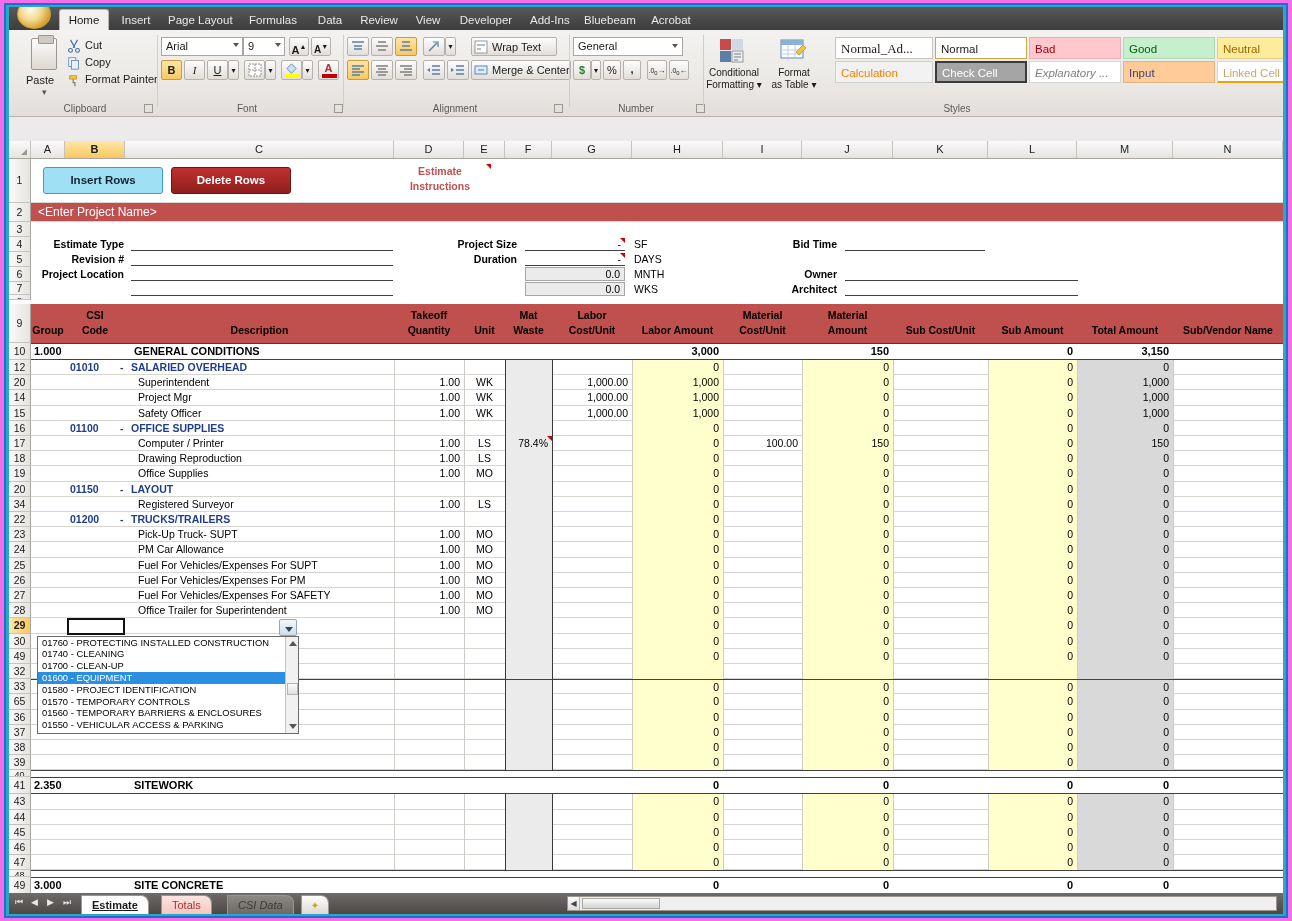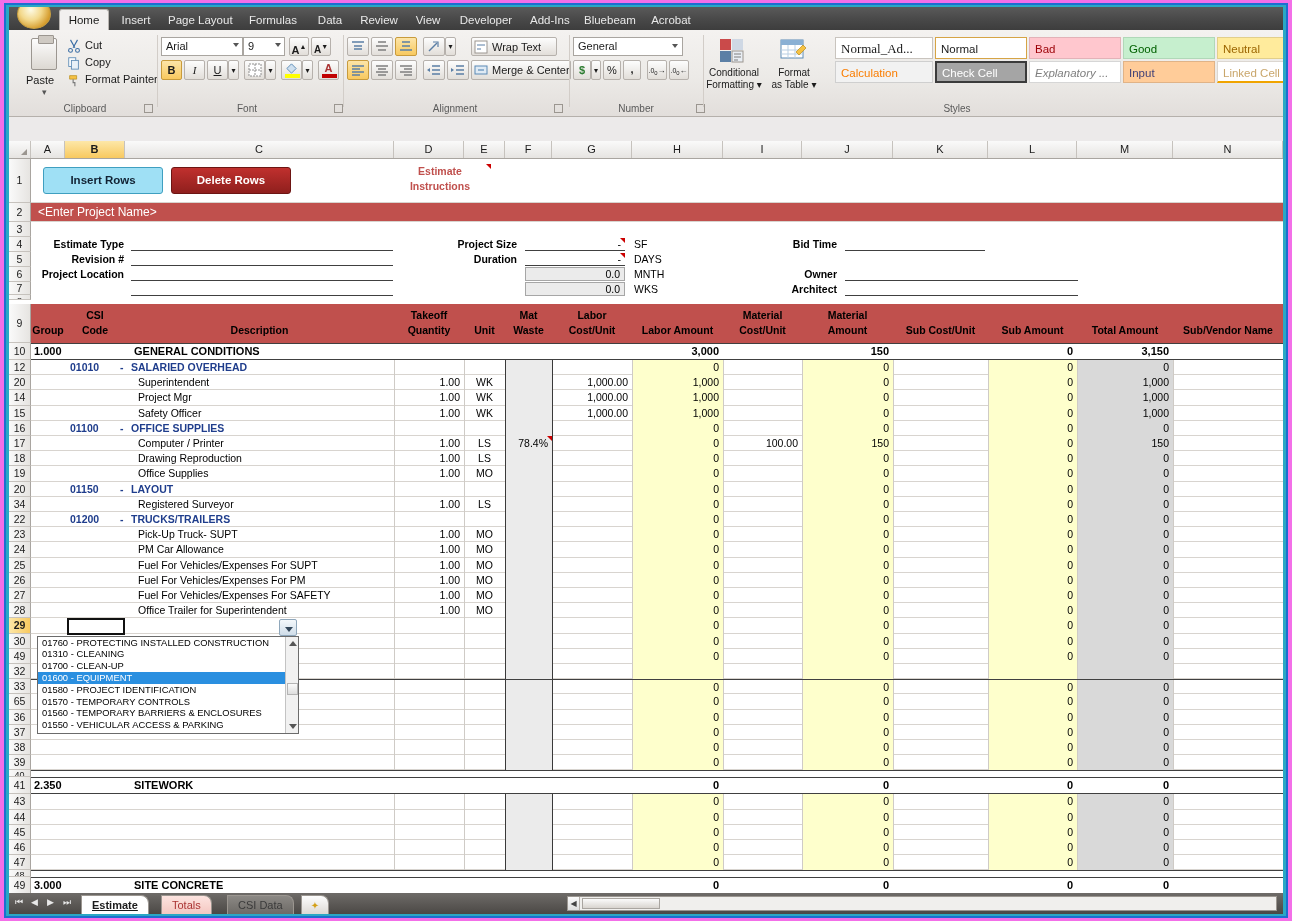--- a/index.html
+++ b/index.html
@@ -194,21 +194,21 @@
     background:linear-gradient(180deg,#6e6b68,#4b4845);
   }
   .stab {
     position:absolute; top:2px; height:19px; line-height:18px; font-size:11px;
     padding:0 10px; color:#1b1b1b; white-space:nowrap;
     background:linear-gradient(180deg,#fdfdfd,#ddd9d4);
     border:1px solid #9b9690; border-bottom:none; border-radius:0 8px 0 0;
   }
   .stab.active { font-weight:bold; background:#fff; text-decoration:underline; }
   .stab.pink { background:linear-gradient(180deg,#fde4e0,#f4c7c1); color:#a33; }
-  .stab.dark { background:linear-gradient(180deg,#8b8884,#6d6a66); color:#3a3a3a; }
+  .stab.dark { background:linear-gradient(180deg,#8b8884,#6d6a66); color:#3a3a3a;font-style:italic; }
   .hscroll {
     position:absolute; right:6px; top:3px; width:710px; height:15px;
     background:#f0efed; border:1px solid #9b9690;
   }
   .hthumb { position:absolute; left:1px; top:1px; width:78px; height:11px;
     background:linear-gradient(180deg,#fbfbfb,#d8d4cf); border:1px solid #a9a5a0; }
 </style>
 </head>
 <body>
 
@@ -1613,21 +1613,21 @@
             <div class="cell r bnd" style="left: 957px; width: 89px; top: 1px; height: 13px; line-height: 13px;;font-size:11px;">0</div>
             <div class="cell r bnd" style="left: 1046px; width: 96px; top: 1px; height: 13px; line-height: 13px;;font-size:11px;">0</div>
           </div>
         </div>
 
       <div class="selcell" id="selcell" style="left: 36px; top: 459.4px; width: 58px; height: 16.2px;"></div>
       <div class="ddbtn" id="ddbtn" style="left: 248px; top: 460.4px;"></div>
 
       <div class="ddlist" id="ddlist" style="left: 6px; top: 476.6px; width: 262px; height: 98.4px;">
         <div class="ddopt">01760  -  PROTECTING INSTALLED CONSTRUCTION</div>
-          <div class="ddopt">01310  -  CLEANING</div>
+          <div class="ddopt">01740  -  CLEANING</div>
           <div class="ddopt">01700  -  CLEAN-UP</div>
           <div class="ddopt sel">01600  -  EQUIPMENT</div>
           <div class="ddopt">01580  -  PROJECT IDENTIFICATION</div>
           <div class="ddopt">01570  -  TEMPORARY CONTROLS</div>
           <div class="ddopt">01560  -  TEMPORARY BARRIERS &amp; ENCLOSURES</div>
           <div class="ddopt">01550  -  VEHICULAR ACCESS &amp; PARKING</div>
       <div class="ddsb">
           <div class="ar up"></div>
           <div class="thumb" style="top:46px;"></div>
           <div class="ar dn"></div>

